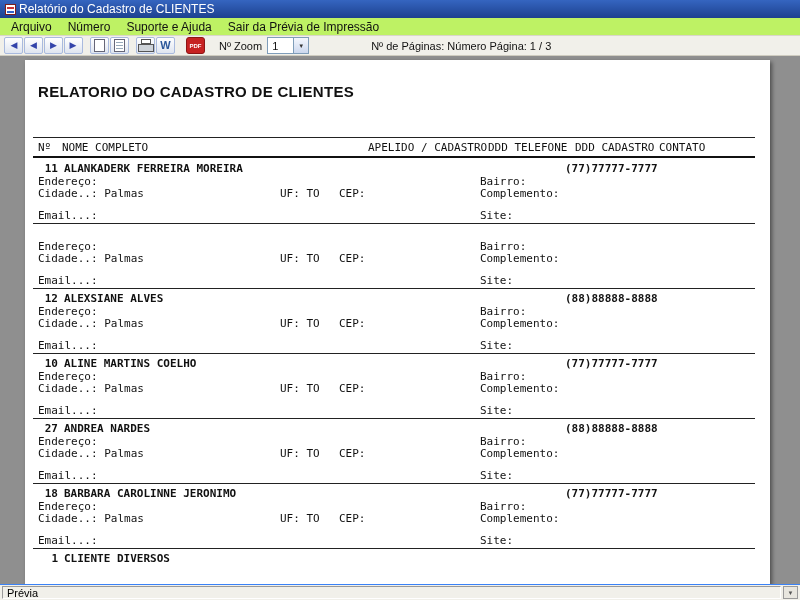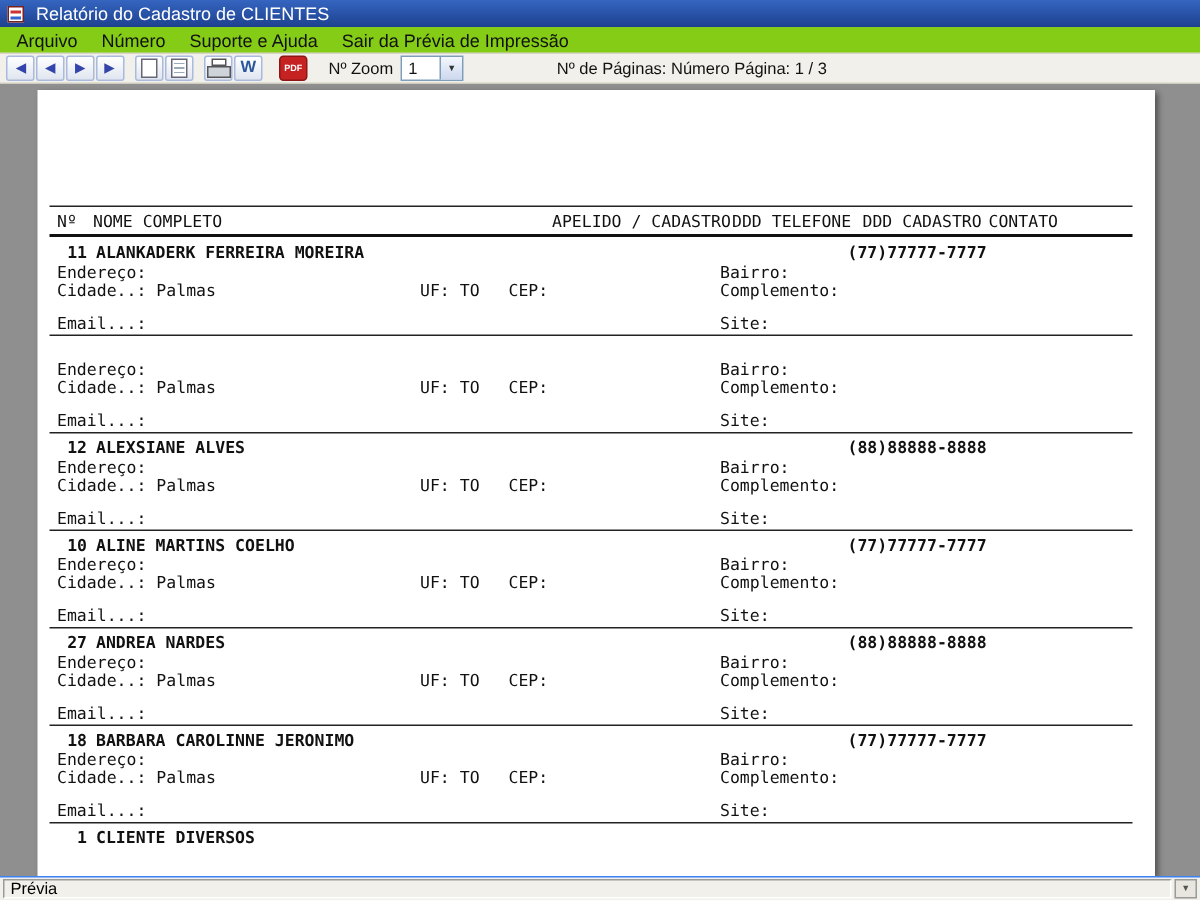--- a/index.html
+++ b/index.html
@@ -9,33 +9,33 @@
     font-family: "Liberation Sans", sans-serif;
     background: #efeee8;
     overflow: hidden;
   }
 
   
   .titlebar {
     position:absolute; top:0; left:0; right:0; height:18px;
     background: linear-gradient(to bottom, #3565c0, #1d418f);
     color:#fff; font-size:12px;
-    display:flex; align-items:center; gap:8px; padding:0 5px;
+    display:flex; align-items:center; gap:3px; padding:0 5px;
   }
   .app-icon {
     width:11px; height:11px; background:#fff; border:1px solid #7a2020;
     position:relative; flex:0 0 auto;
   }
   .app-icon::before { content:""; position:absolute; left:1px; top:2px; width:7px; height:2px; background:#c33; }
   .app-icon::after  { content:""; position:absolute; left:1px; top:6px; width:7px; height:2px; background:#36c; }
 
   
   .menubar {
     position:absolute; top:18px; left:0; right:0; height:18px;
-    background:#84cc16; border-bottom:1px solid #d9d6c9;
+    background:#bef264; border-bottom:1px solid #d9d6c9;
     display:flex; align-items:center; font-size:12px; color:#111; padding-left:3px;
   }
   .menu-item { padding:1px 8px; cursor:default; }
 
   
   .toolbar {
     position:absolute; top:36px; left:0; right:0; height:20px;
     background:#f1f0ea; border-bottom:1px solid #cfccc0;
     display:flex; align-items:center; padding:0 4px; font-size:11px; color:#111;
   }
@@ -193,20 +193,21 @@
     </span>
   </div>
 
   <span class="pages-info">Nº de Páginas: Número Página: 1 / 3</span>
 </div>
 
 <div class="preview">
   <div class="report-page">
     <div class="report-content">
 
+      <div class="report-title">RELATORIO DO CADASTRO DE CLIENTES</div>
 
 
       <div class="rule rule1"></div>
 
       <div class="col-header">
         <span class="at x13">Nº</span>
         <span class="at x37">NOME COMPLETO</span>
         <span class="at x343">APELIDO / CADASTRO</span>
         <span class="at x463">DDD TELEFONE</span>
         <span class="at x550">DDD CADASTRO</span>

